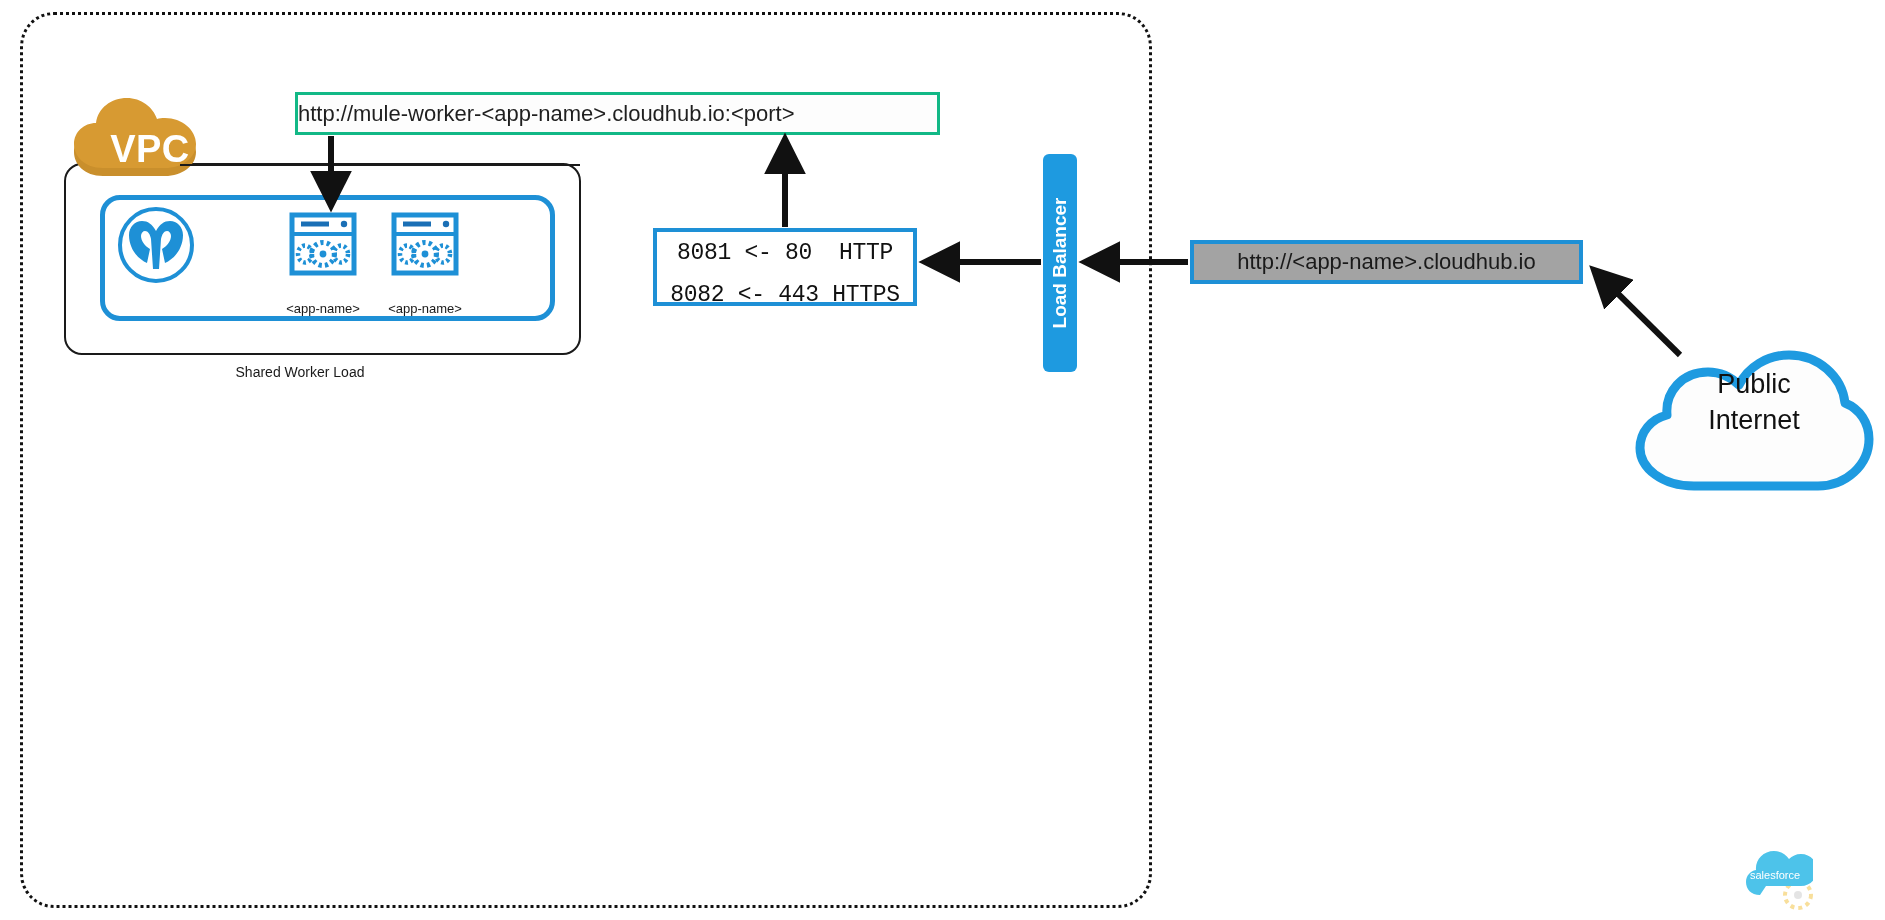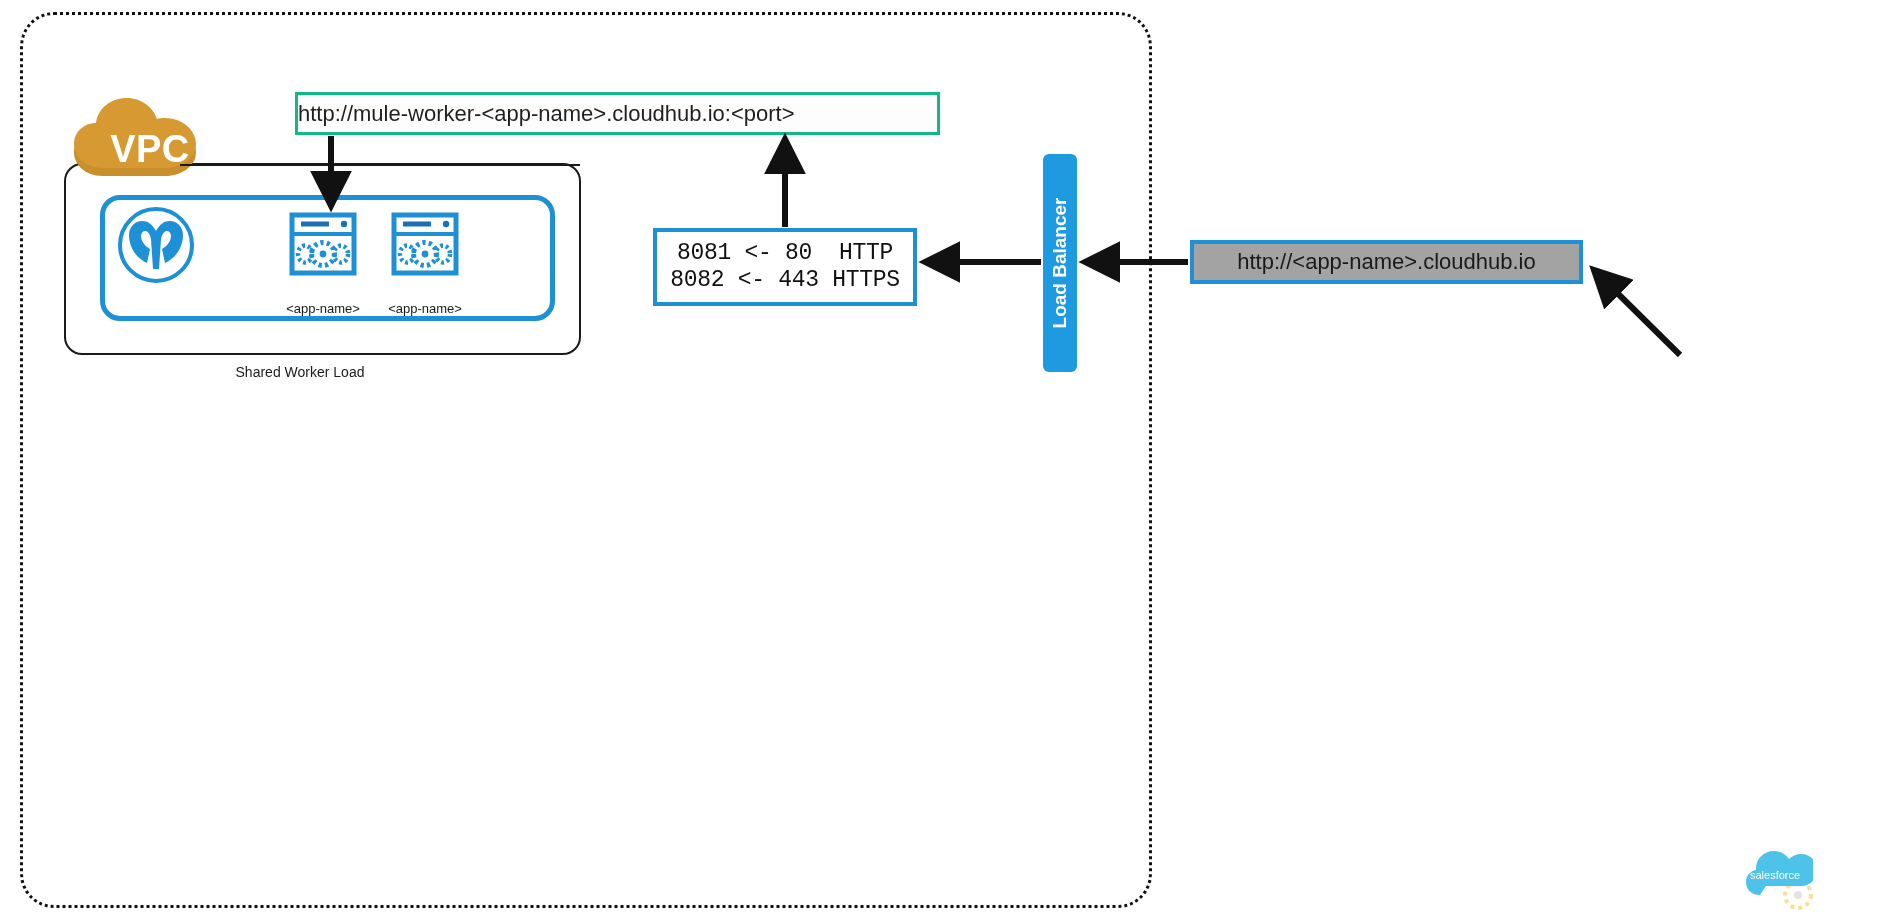--- a/index.html
+++ b/index.html
@@ -128,20 +128,21 @@
     align-items: center;
     justify-content: center;
   }
   #port-map-box .port-line {
     font-size: 23px;
     color: #111111;
     font-family: "Liberation Mono", monospace;
     white-space: pre;
     line-height: 1.18;
     letter-spacing: -0.3px;
+    margin-top: 15px;
   }
 
   
   #load-balancer {
     left: 1043px; top: 154px;
     width: 34px; height: 218px;
     background: #1e9ae0;
     border-radius: 6px;
   }
   #load-balancer .lb-label {
@@ -274,20 +275,37 @@
   </div>
 
   <div class="abs" id="load-balancer">
     <span class="lb-label">Load Balancer</span>
   </div>
 
   <div class="abs" id="public-url-box">
     <span class="url-text">http://&lt;app-name&gt;.cloudhub.io</span>
   </div>
 
+  <div class="abs" id="public-internet">
+    <svg width="244" height="152" viewBox="0 0 244 152">
+      <path d="M62 146
+               C30 146 8 128 8 108
+               C8 92 19 79 35 75
+               C33 52 50 32 76 32
+               C88 32 99 37 107 45
+               C116 27 135 15 157 15
+               C186 15 210 36 213 63
+               C228 69 237 83 237 99
+               C237 125 214 146 186 146 Z" fill="#fdfdfd" stroke="#1e9ae0" stroke-width="9" stroke-linejoin="round"></path>
+    </svg>
+    <div class="cloud-label">
+      <span>Public</span><br>
+      <span>Internet</span>
+    </div>
+  </div>
 
   <div class="abs" id="salesforce-mark">
     <svg width="67" height="62" viewBox="0 0 67 62">
       <g opacity="0.55">
         <circle cx="52" cy="47" r="13" fill="none" stroke="#f3c54a" stroke-width="4" stroke-dasharray="4 4"></circle>
         <circle cx="52" cy="47" r="4" fill="#cfcfcf"></circle>
       </g>
       <path d="M14 47 C5 47 0 41 0 34 C0 28 4 23 10 22 C9 12 17 3 28 3 C34 3 40 6 43 11 C46 8 50 6 55 6 C64 6 71 13 71 22 C71 31 64 38 55 38 L20 38 Z" fill="#4dc3ea"></path>
       <text x="4" y="31" font-family="Liberation Sans, sans-serif" font-size="11" fill="#ffffff">salesforce</text>
     </svg>

